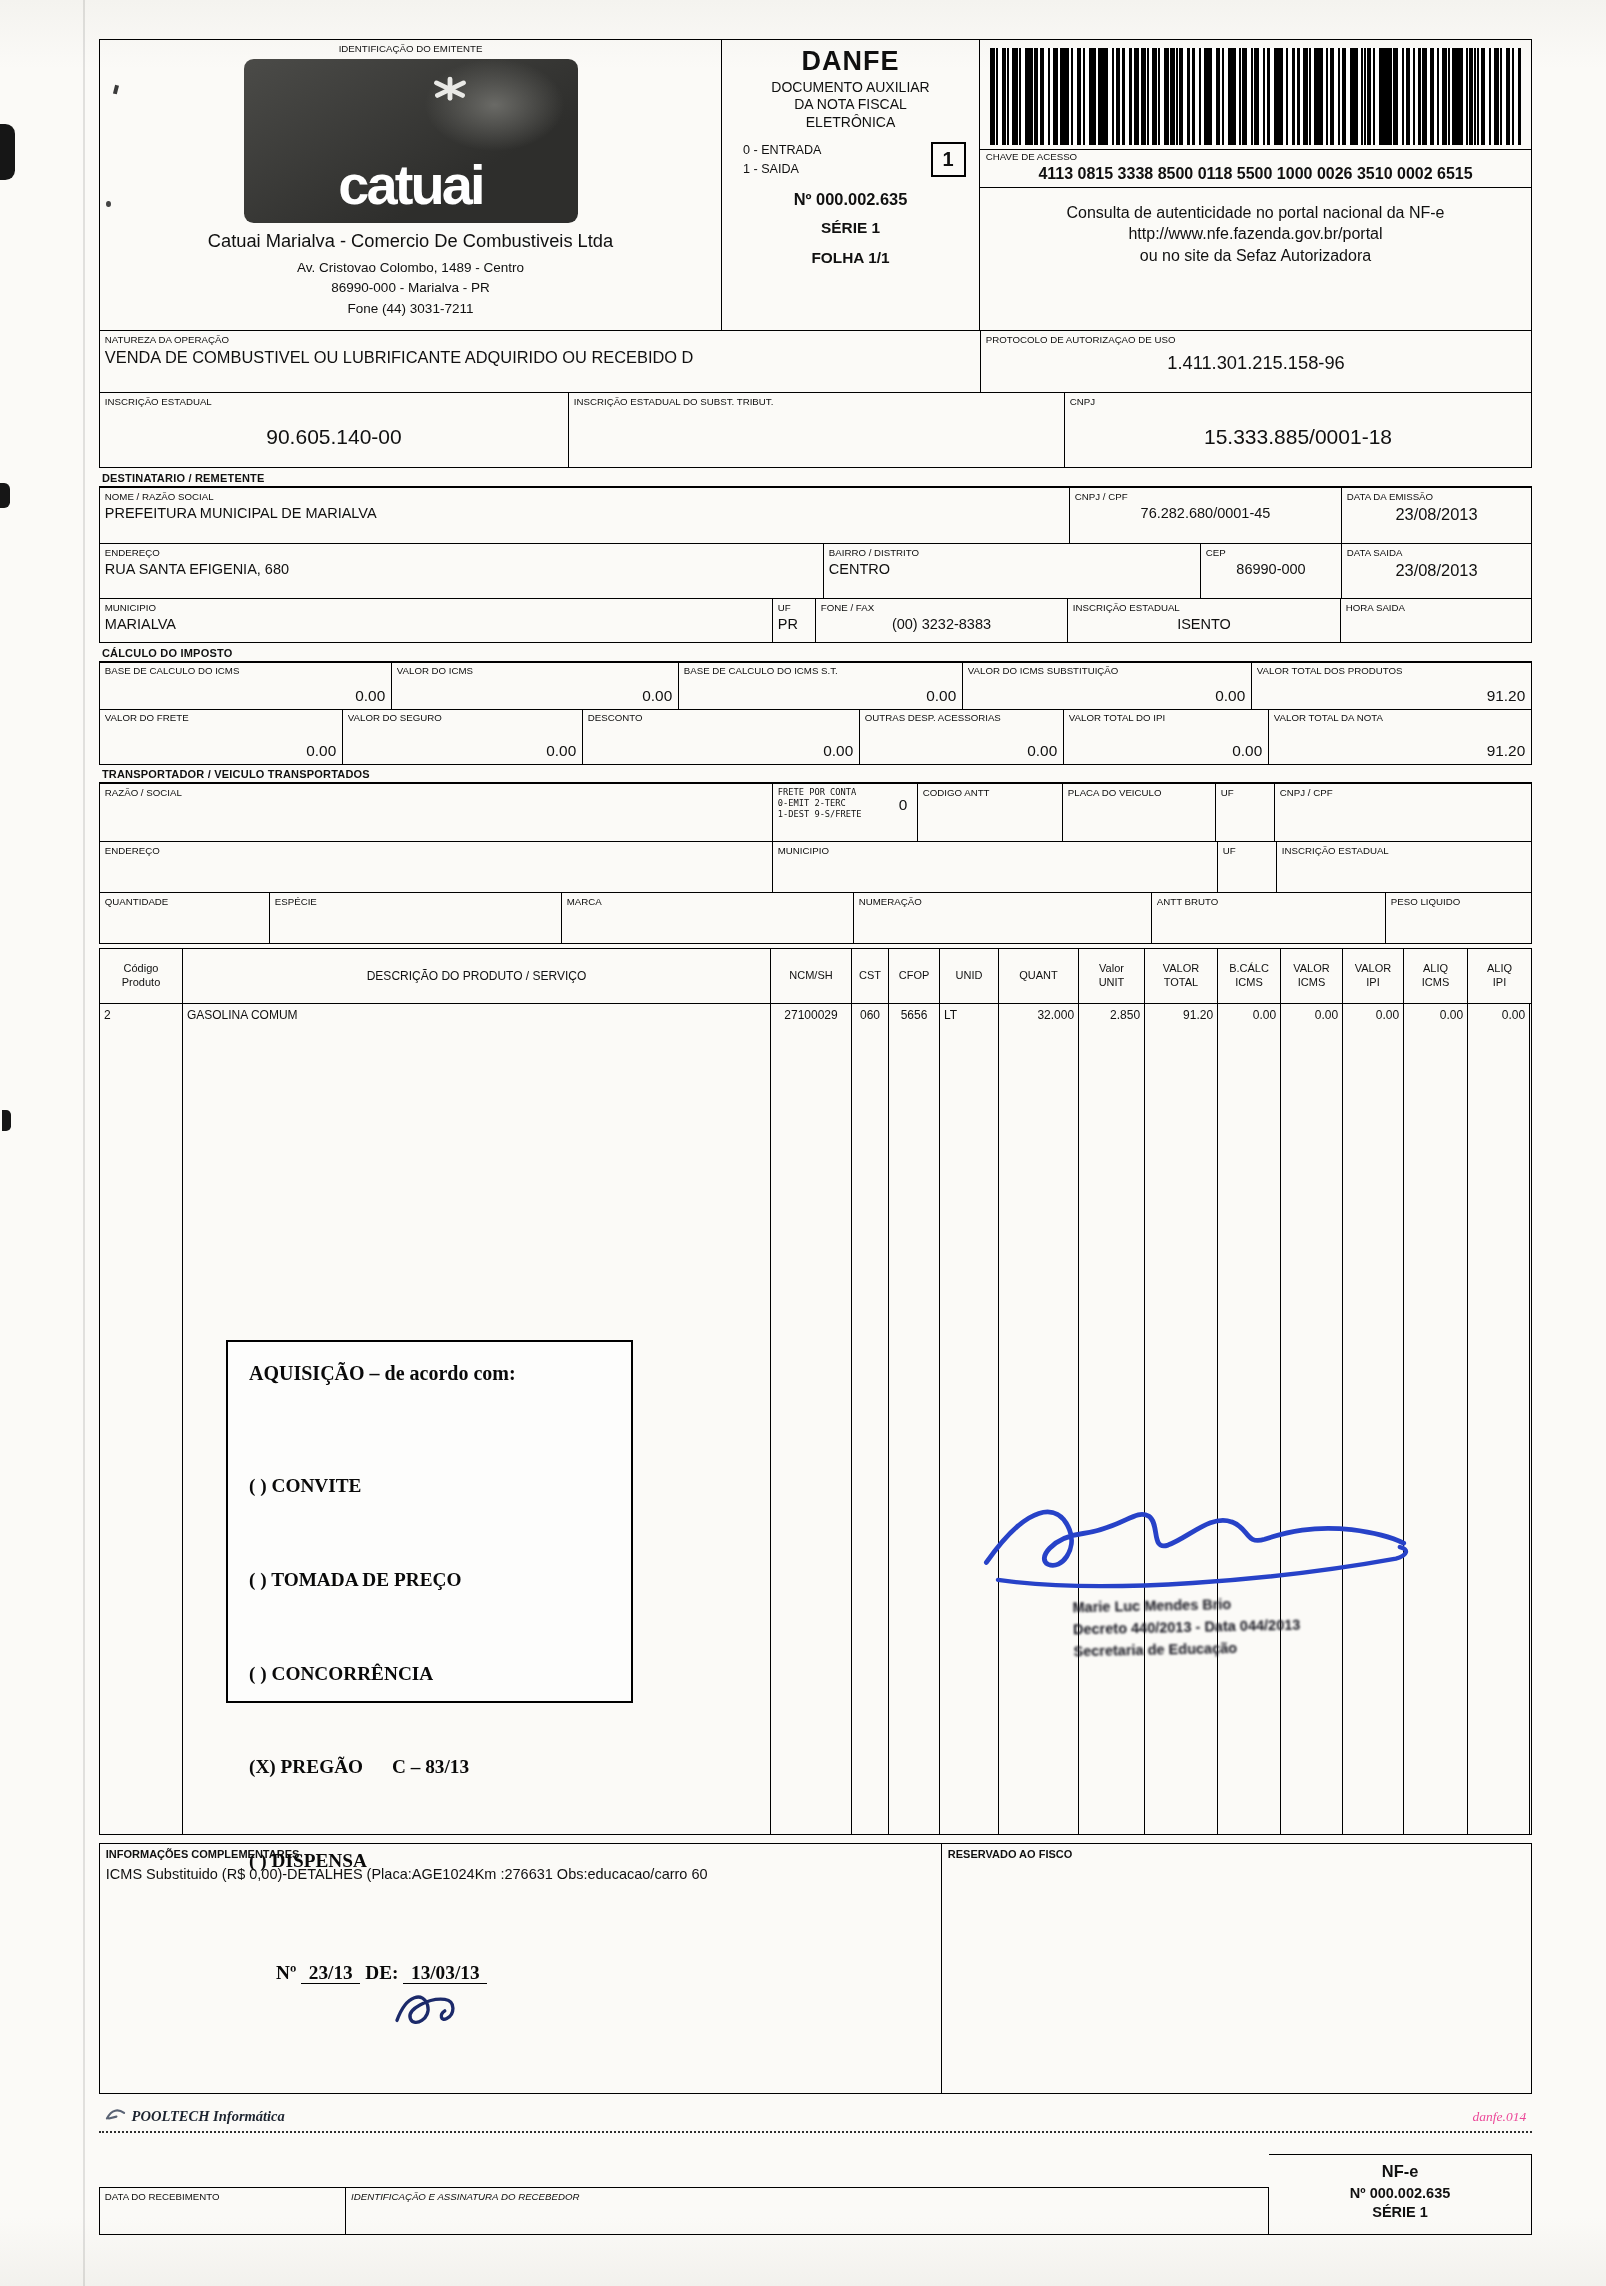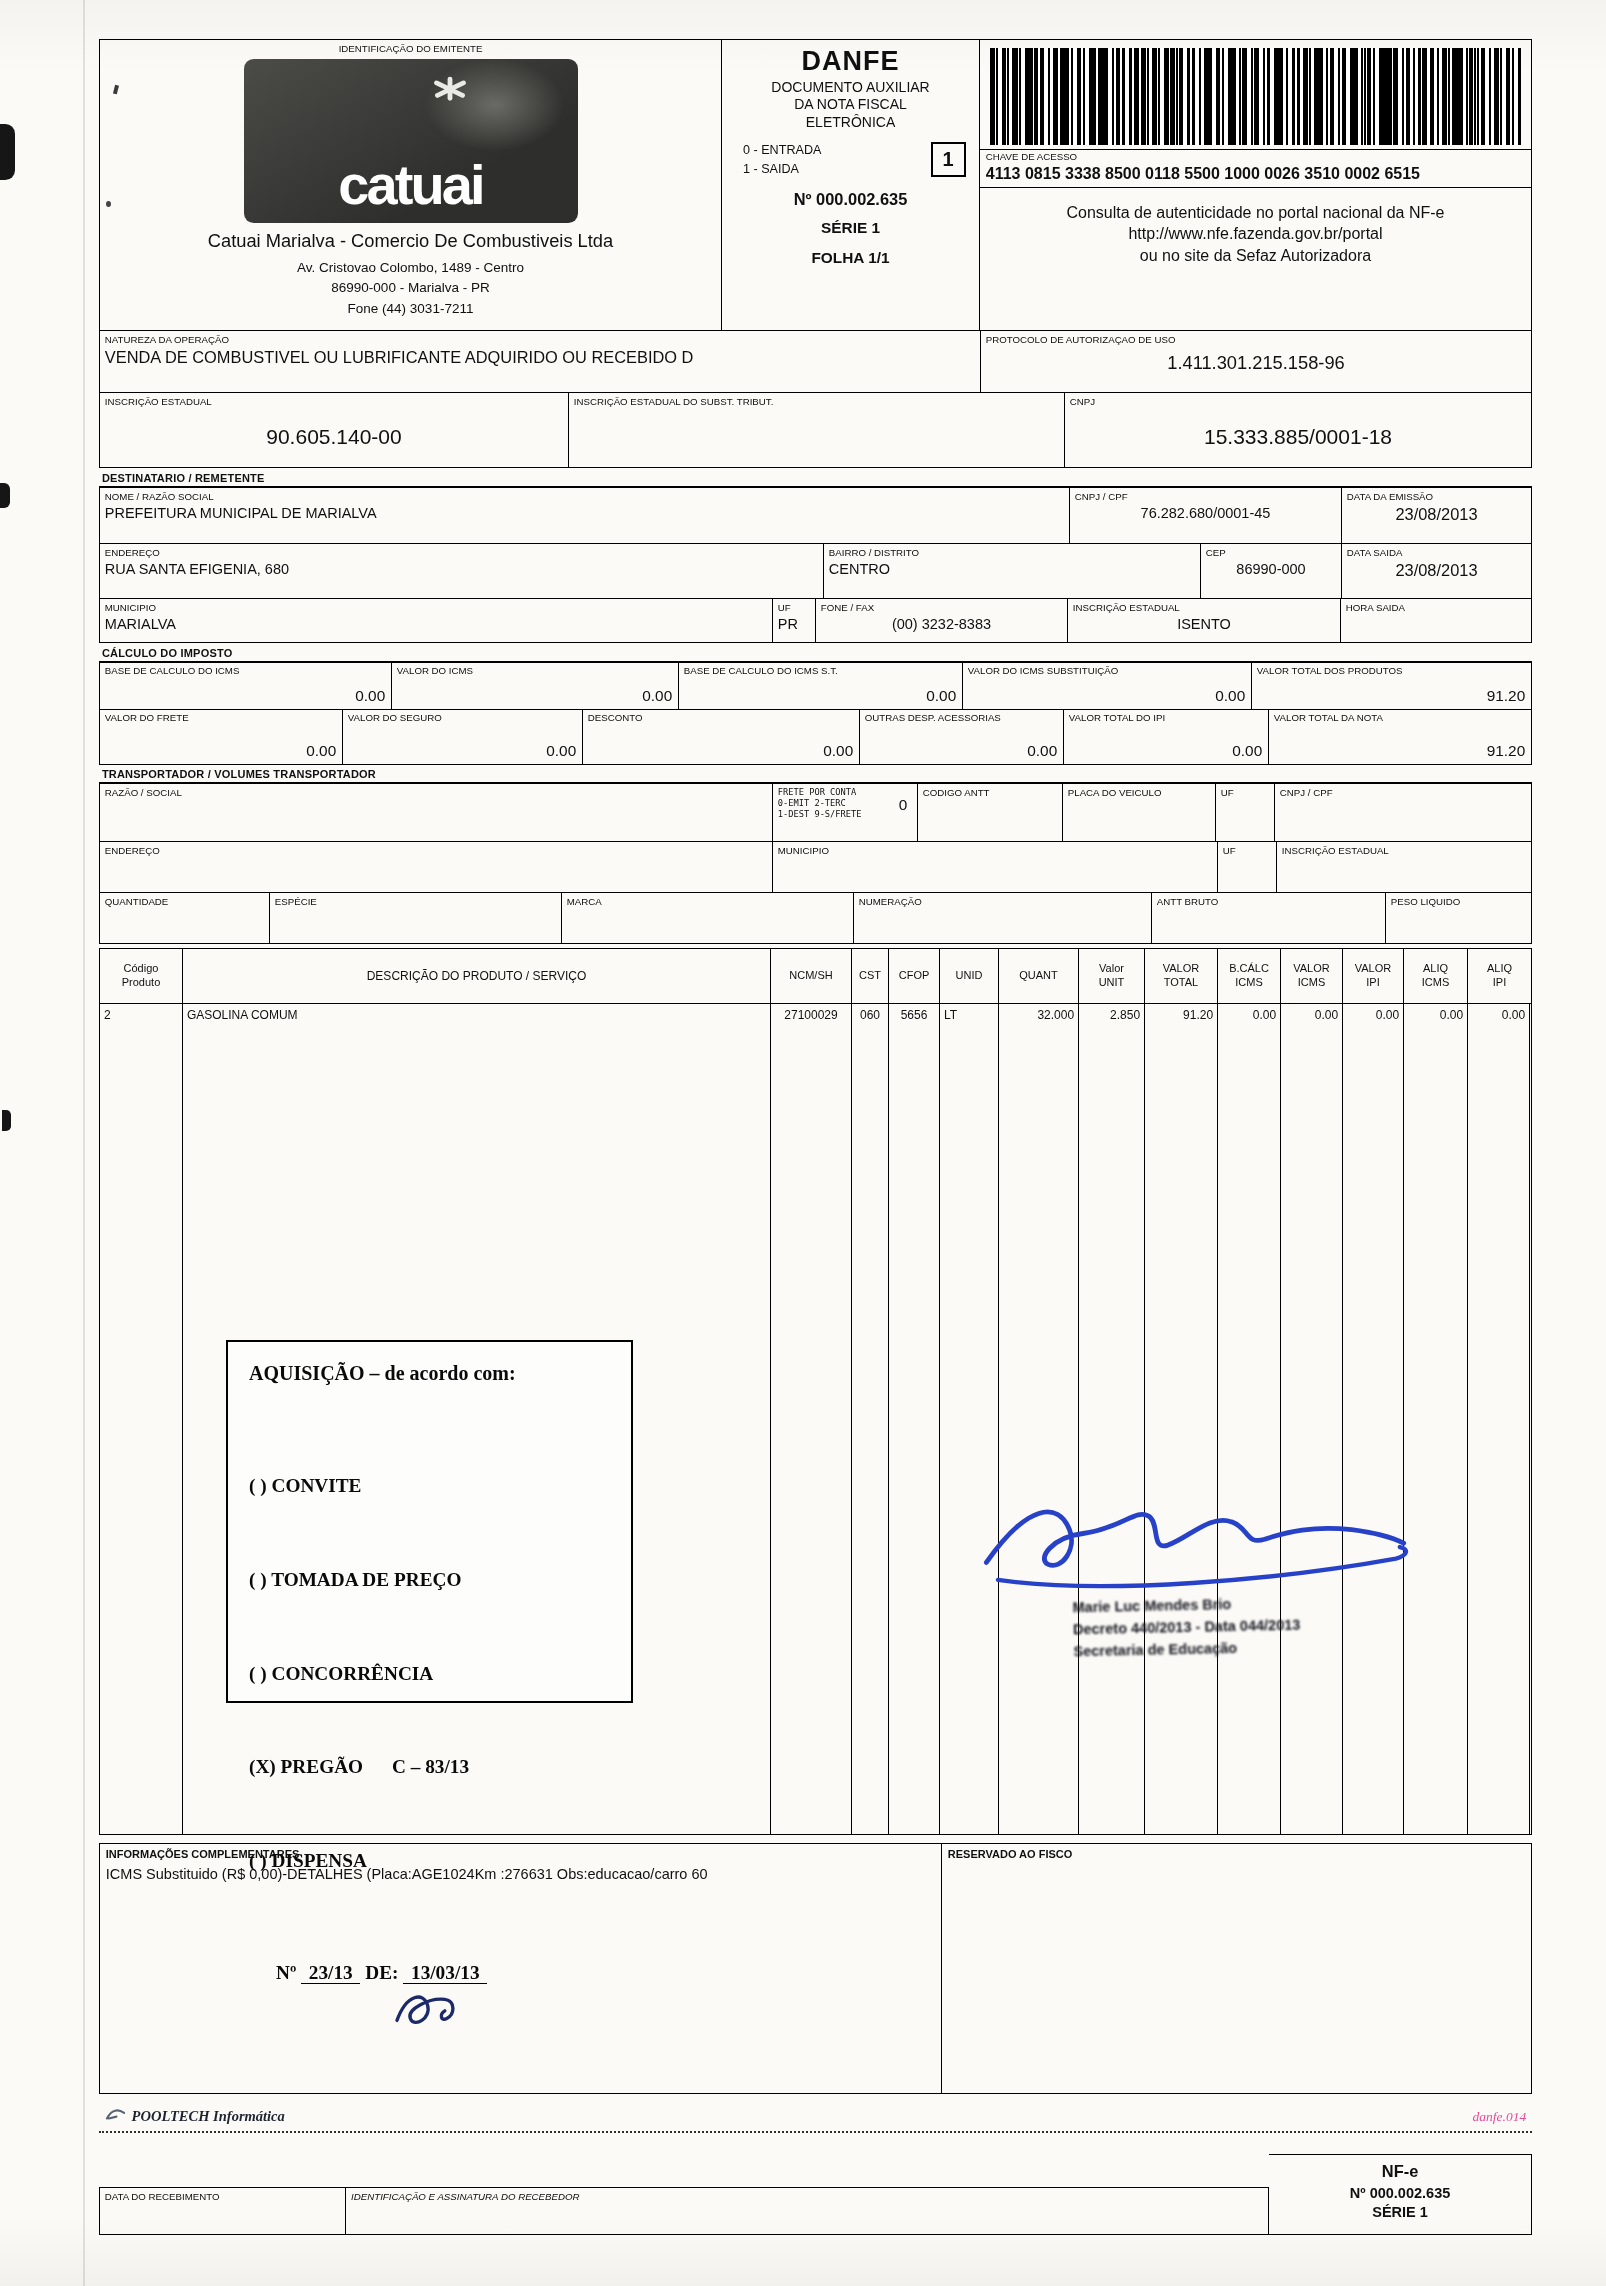--- a/index.html
+++ b/index.html
@@ -57,21 +57,21 @@
   .danfe-folha { font-size:15.4px; font-weight:bold; margin-top:11.6px; }
 
   .barcode { height:97px; margin:7.7px 9.7px 3.9px; background-color:#fff;
     background-image:
       repeating-linear-gradient(90deg,#000 0 1.9px,transparent 1.9px 5.8px),
       repeating-linear-gradient(90deg,#000 0 2.9px,transparent 2.9px 12.6px),
       repeating-linear-gradient(90deg,#000 0 1.9px,transparent 1.9px 22px),
       repeating-linear-gradient(90deg,#000 0 4.8px,transparent 4.8px 36px); }
   .chave-box { border-top:1.9px solid #000; border-bottom:1.9px solid #000; padding:1.9px 5.8px 3.9px; }
   .chave-lbl { font-size:9.7px; text-align:left; }
-  .chave-val { font-size:16px; font-weight:bold; text-align:left; margin-top:2.9px; white-space:nowrap; }
+  .chave-val { font-size:16px; font-weight:bold; text-align:center; margin-top:2.9px; white-space:nowrap; }
   .consulta { padding:13.5px 17.4px; font-size:16px; line-height:1.35; text-align:center; }
 
   
   .r-nat { height:62px; }  .nat-c1{ width:881px; } 
   .r-insc { height:75px; } .insc-c1{ width:469px; } .insc-c2{ width:496px; }
   .sec-title { font-size:11px; font-weight:bold; padding:3.9px 2.9px 1.9px; letter-spacing:0.2px; }
   .r-d1 { height:56px; } .d1-c1{width:970px;} .d1-c2{width:272px;}
   .r-d2 { height:55px; } .d2-c1{width:724px;} .d2-c2{width:377px;} .d2-c3{width:141px;}
   .r-d3 { height:44px; } .d3-c1{width:673px;} .d3-c2{width:43px;} .d3-c3{width:252px;} .d3-c4{width:273px;}
   .r-i1 { height:47px; } .i1-c1{width:292px;} .i1-c2{width:287px;} .i1-c3{width:284px;} .i1-c4{width:289px;}
@@ -328,21 +328,21 @@
         <div class="lbl">VALOR TOTAL DO IPI</div>
         <div class="num">0.00</div>
       </div>
       <div class="cell">
         <div class="lbl">VALOR TOTAL DA NOTA</div>
         <div class="num">91.20</div>
       </div>
     </div>
   </div>
 
-  <div class="sec-title">TRANSPORTADOR / VOLUMES TRANSPORTADOR</div>
+  <div class="sec-title">TRANSPORTADOR / VEICULO TRANSPORTADOS</div>
   <div class="blk">
     <div class="row r-t1">
       <div class="cell t1-c1">
         <div class="lbl">RAZÃO / SOCIAL</div>
       </div>
       <div class="cell t1-c2">
         <div class="mono-sm">FRETE POR CONTA</div>
         <div class="mono-sm">0-EMIT 2-TERC</div>
         <div class="mono-sm">1-DEST 9-S/FRETE</div>
         <div class="frete-val">0</div>

